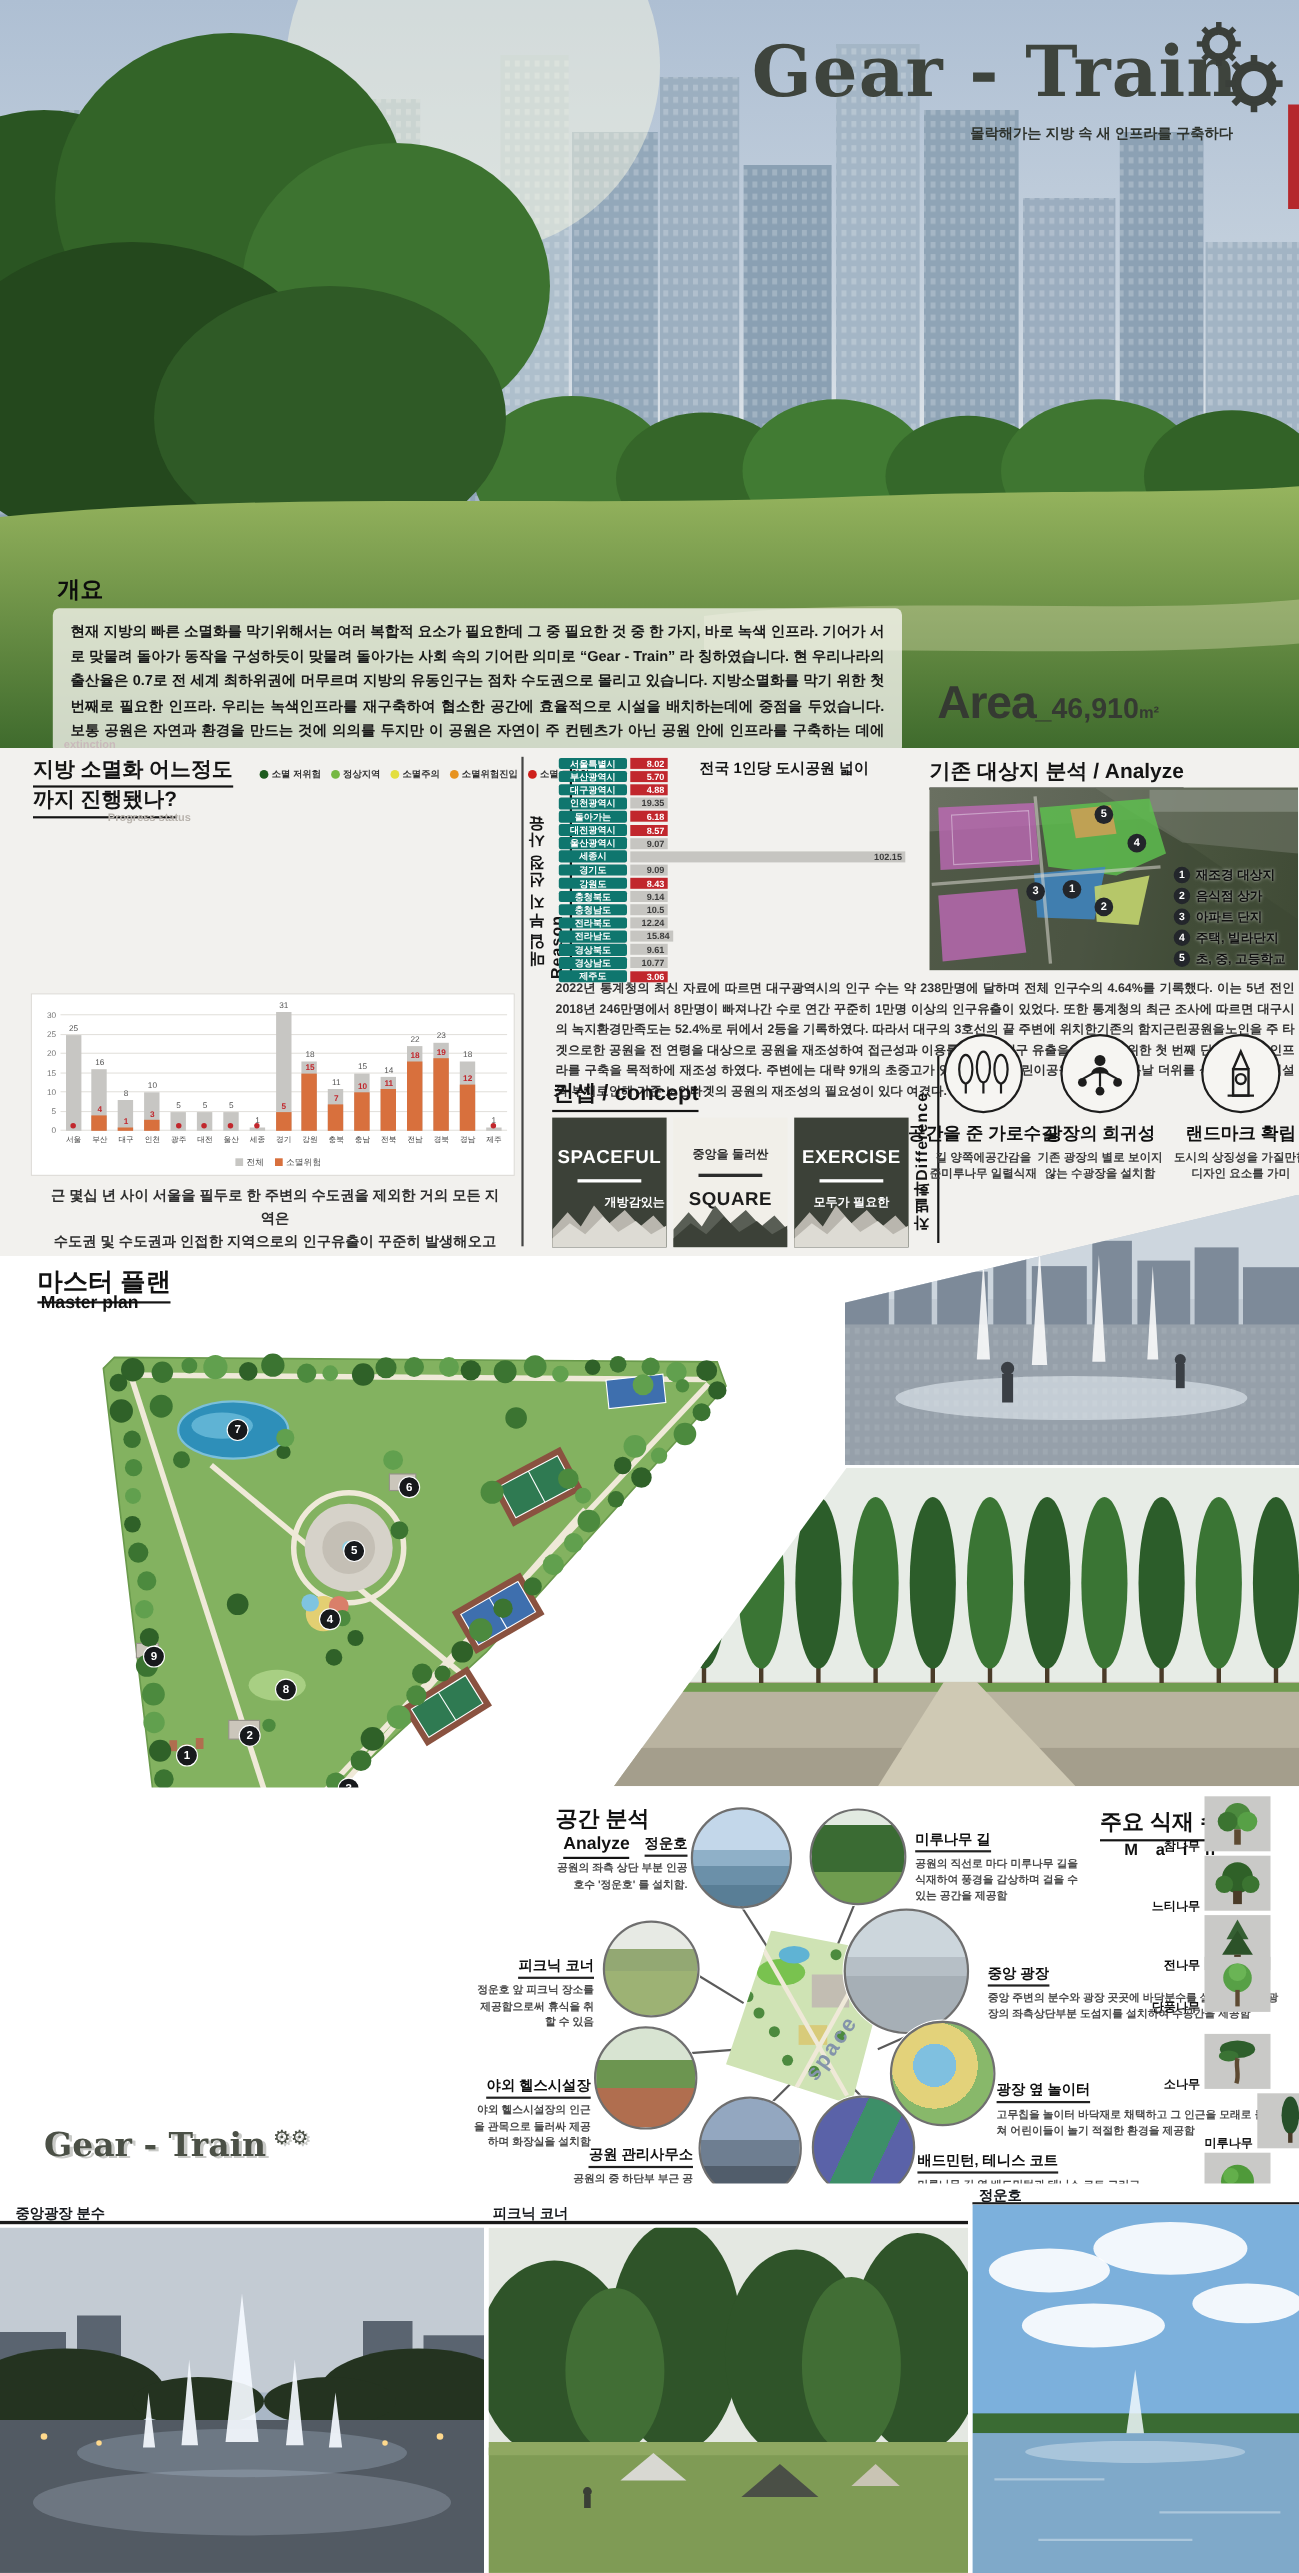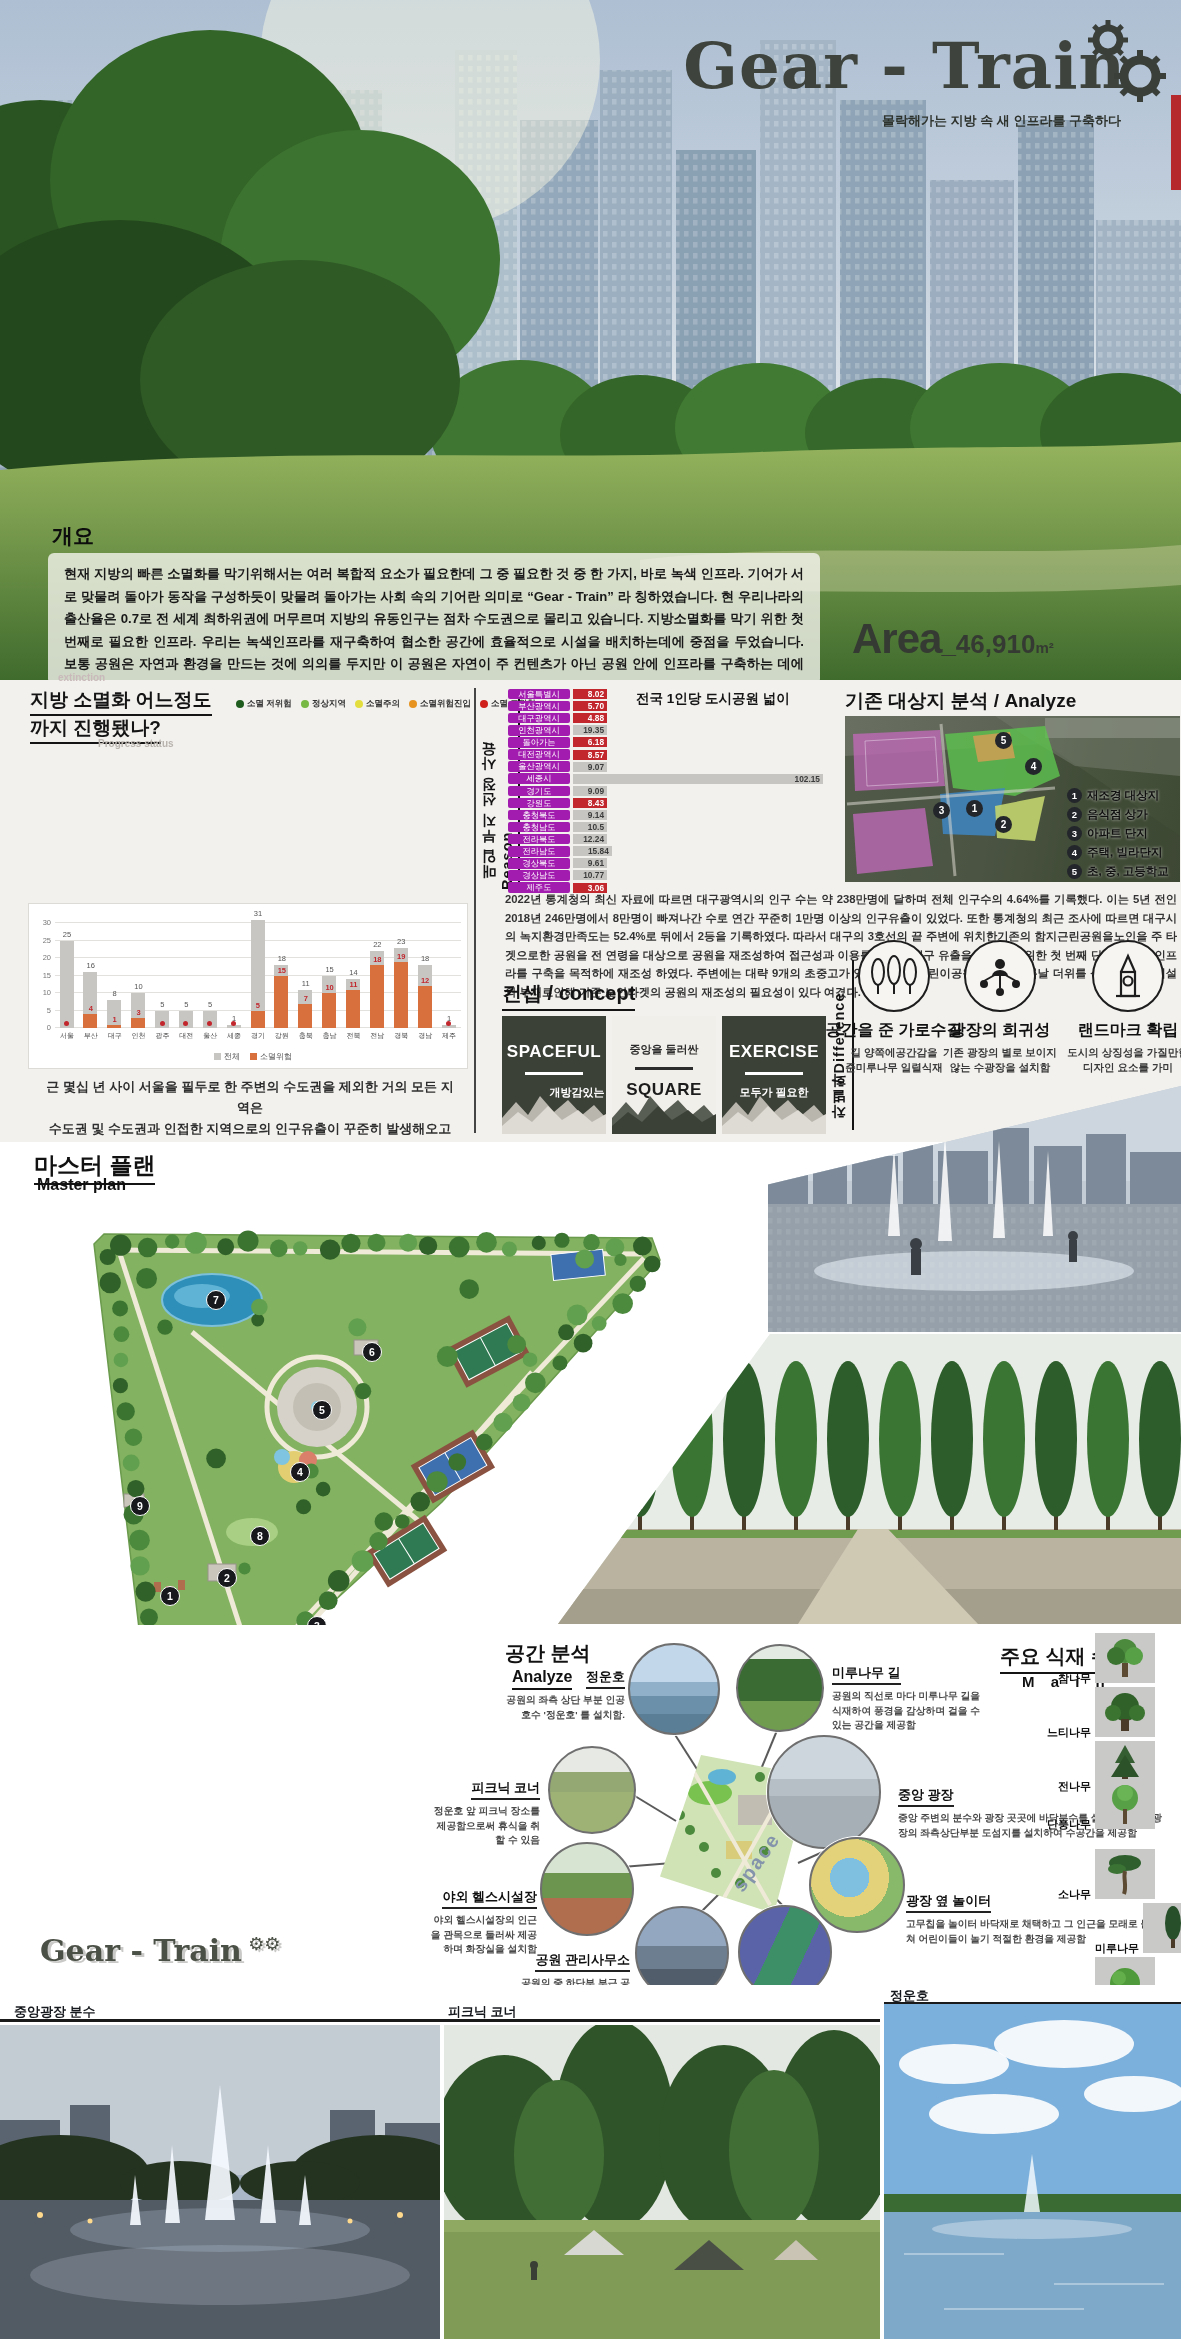--- a/index.html
+++ b/index.html
@@ -44,21 +44,21 @@
   .xcat{position:absolute;top:100%;width:100%;text-align:center;font-size:7px;color:#444;padding-top:3px;}
   #ext-chart-legend{position:absolute;left:0;bottom:6px;width:100%;text-align:center;font-size:8px;color:#555;}
   .leg-sq{display:inline-block;width:7px;height:7px;margin:0 3px -1px 10px;}
   #ext-caption{left:46px;top:396px;width:408px;text-align:center;font-size:13px;font-weight:bold;color:#2e2e2e;line-height:21px;}
   #col-divider{left:474px;top:8px;width:1.5px;height:445px;background:#454545;}
   .vlabel{writing-mode:vertical-rl;transform:rotate(180deg);font-size:14.5px;font-weight:bold;color:#141414;letter-spacing:1px;}
   
   #hbar-title{left:636px;top:10px;font-size:13.5px;font-weight:bold;color:#141414;}
   #hbar{left:508px;top:8px;width:322px;}
   .hrow{display:flex;align-items:center;height:12.1px;}
-  .chip{width:62px;height:10.5px;background:#a21caf;color:#fff;font-size:8.3px;font-weight:normal;
+  .chip{width:62px;height:10.5px;background:#0f766e;color:#fff;font-size:8.3px;font-weight:bold;
     text-align:center;line-height:10.5px;border-radius:2px;flex:none;}
   .hbar-bar{height:10px;margin-left:3px;position:relative;}
   .hb-gray{background:#c6c5c1;}
   .hb-red{background:#c1272d;}
   .hval{position:absolute;right:3px;top:0;font-size:8.3px;font-weight:bold;line-height:10px;}
   .hb-gray .hval{color:#3c3c3c;} .hb-red .hval{color:#fff;}
   #reason-par{left:505px;top:210px;width:672px;font-size:11.3px;font-weight:bold;color:#333;
     line-height:18.5px;text-align:justify;}
   
   #concept-h{left:502px;top:300px;font-size:20px;font-weight:bold;color:#141414;}
@@ -1807,20 +1807,24 @@
       <div class="sp-desc">야외 헬스시설장의 인근을 관목으로 둘러싸 제공하며 화장실을 설치함</div>
     </div>
     <div class="abs ta-r" style="left:512px;top:325px;width:118px;">
       <span class="sp-label">공원 관리사무소</span>
       <div class="sp-desc">공원의 중 하단부 부근 공원을 관리 하는 공원 관리사무소를 설치함</div>
     </div>
     <div class="abs" style="left:906px;top:266px;width:258px;">
       <span class="sp-label">광장 옆 놀이터</span>
       <div class="sp-desc">고무칩을 놀이터 바닥재로 채택하고 그 인근을 모래로 둘러쳐 어린이들이 놀기 적절한 환경을 제공함</div>
     </div>
+    <div class="abs" style="left:834px;top:330px;width:214px;">
+      <span class="sp-label">배드민턴, 테니스 코트</span>
+      <div class="sp-desc">미루나무 길 옆 배드민턴과 테니스 코트 그리고 파고라를 설치하여 운동할 공간을 제공함</div>
+    </div>
 
     <div id="trees-h1" class="abs h-ul">주요 식재 수종</div>
     <div id="trees-h2" class="abs">M a i n</div>
     <div id="tree-tiles">
         <div class="tree-tile" style="top: 8px;"><svg width="60" height="50" viewBox="0 0 60 50">
             <circle cx="30" cy="18" r="12" fill="#4c8a3e"></circle>
             <circle cx="21" cy="23" r="9" fill="#3b7431"></circle>
             <circle cx="39" cy="23" r="9" fill="#57a046"></circle>
             <rect x="27" y="30" width="6" height="14" fill="#5d4a32"></rect>
           </svg><div class="tree-lbl">참나무</div></div>

